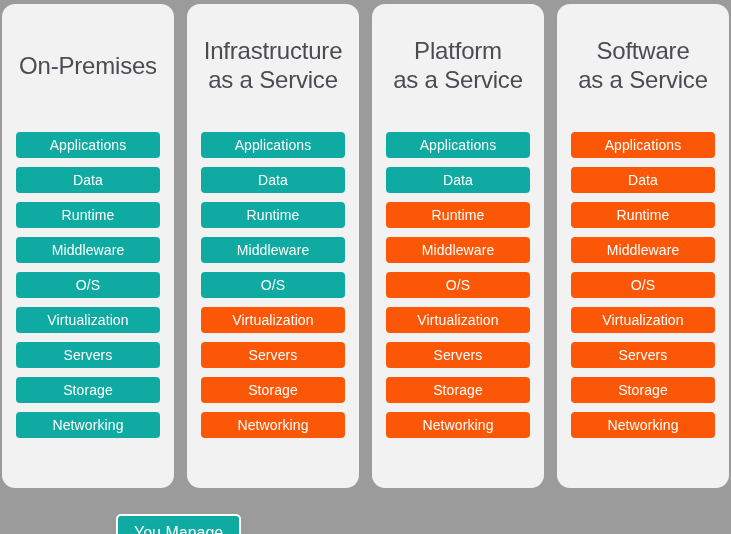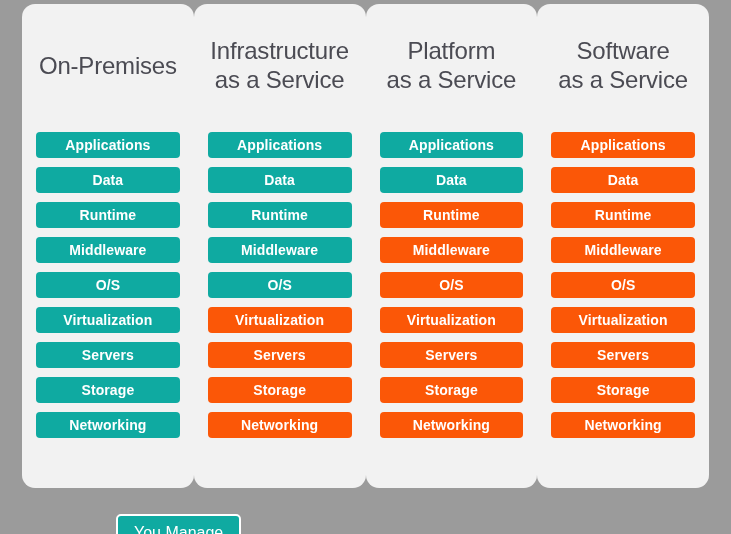--- a/index.html
+++ b/index.html
@@ -20,21 +20,21 @@
     box-sizing: border-box;
   }
   .columns {
     position: absolute;
     left: 0;
     top: 4px;
     width: 731px;
     height: 484px;
     display: flex;
     justify-content: space-between;
-    padding: 0 22px;
+    padding: 0 2px;
     box-sizing: border-box;
   }
   .column-card {
     width: 172px;
     background: #f2f2f2;
     border-radius: 13px;
     box-sizing: border-box;
     padding: 0 14px;
     display: flex;
     flex-direction: column;
@@ -62,21 +62,21 @@
     gap: 9px;
     padding-bottom: 14px;
   }
   .layer-bar {
     height: 26px;
     line-height: 26px;
     border-radius: 4px;
     text-align: center;
     color: #ffffff;
     font-size: 14px;
-    font-weight: 700;
+    font-weight: 400;
     letter-spacing: 0.1px;
     white-space: nowrap;
     overflow: hidden;
   }
   .layer-bar.you {
     background: #0faaa1;
   }
   .layer-bar.other {
     background: #fb5707;
   }

